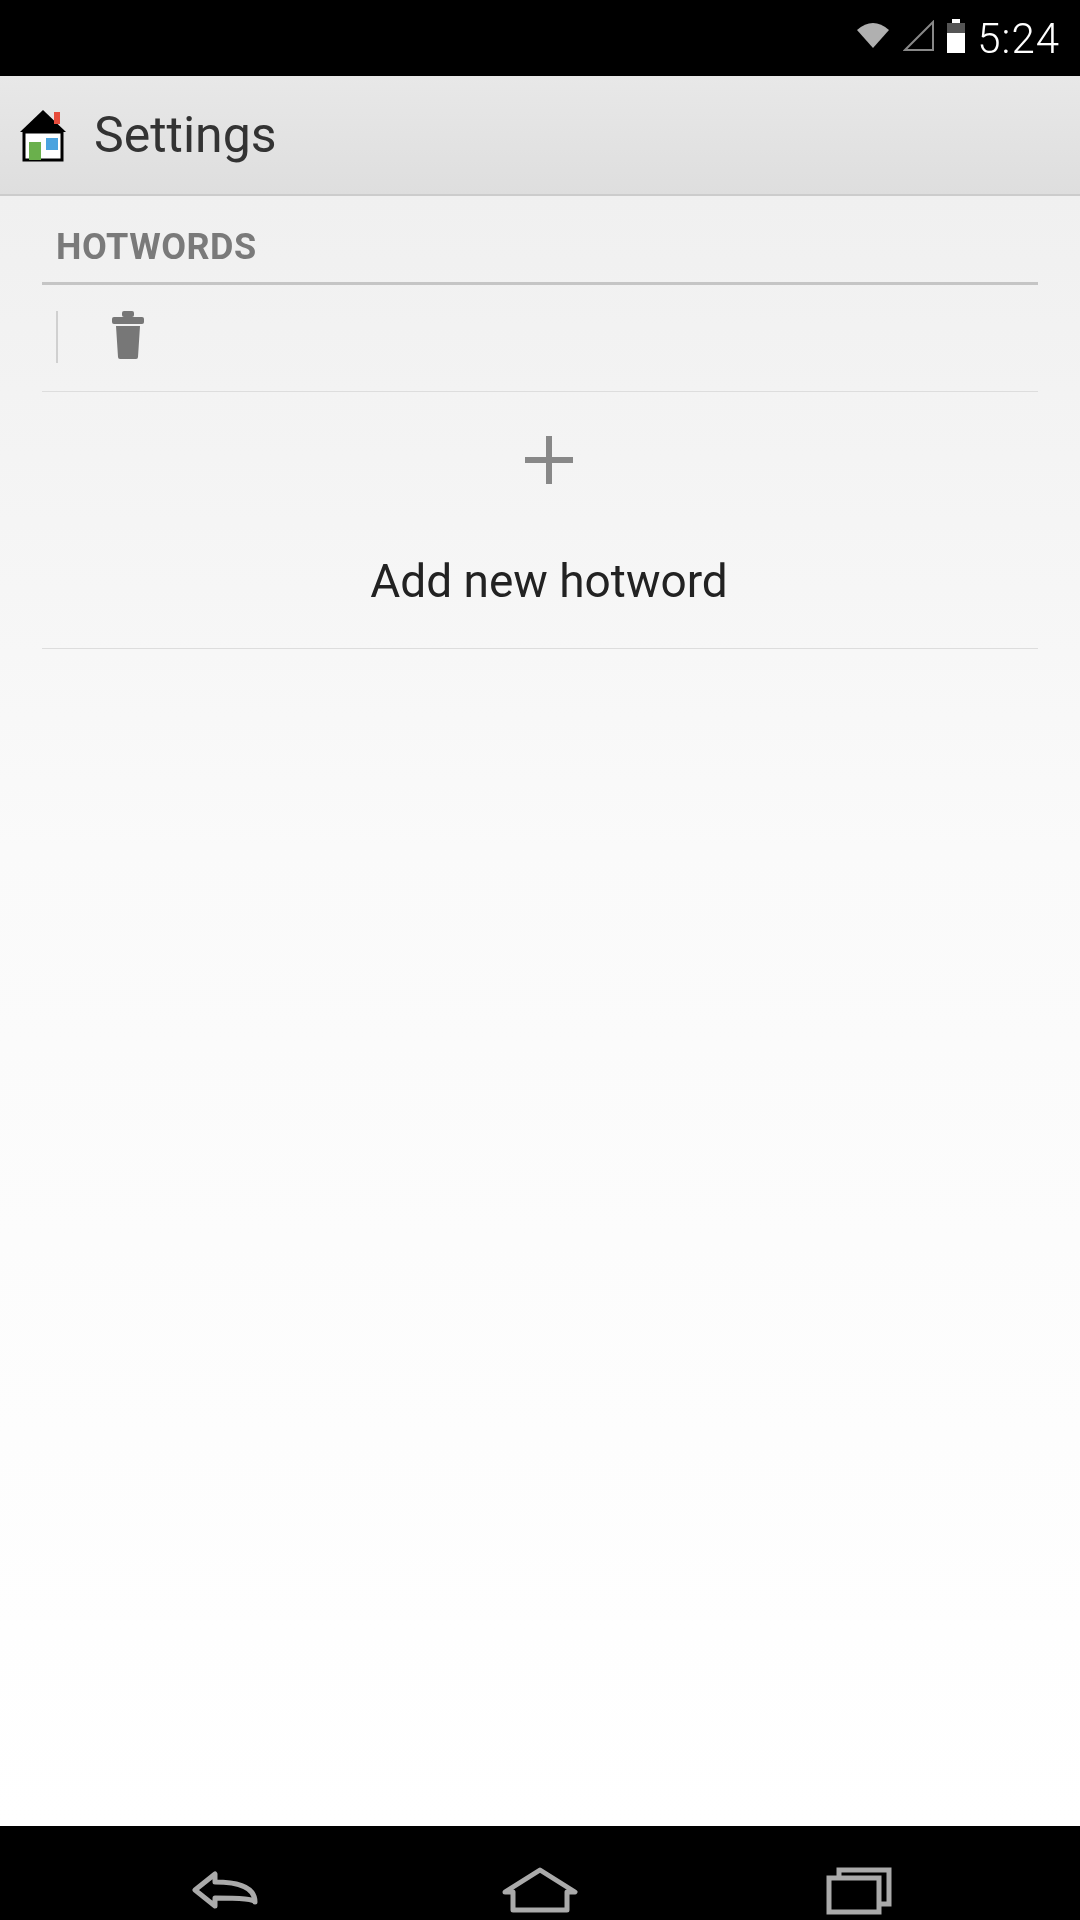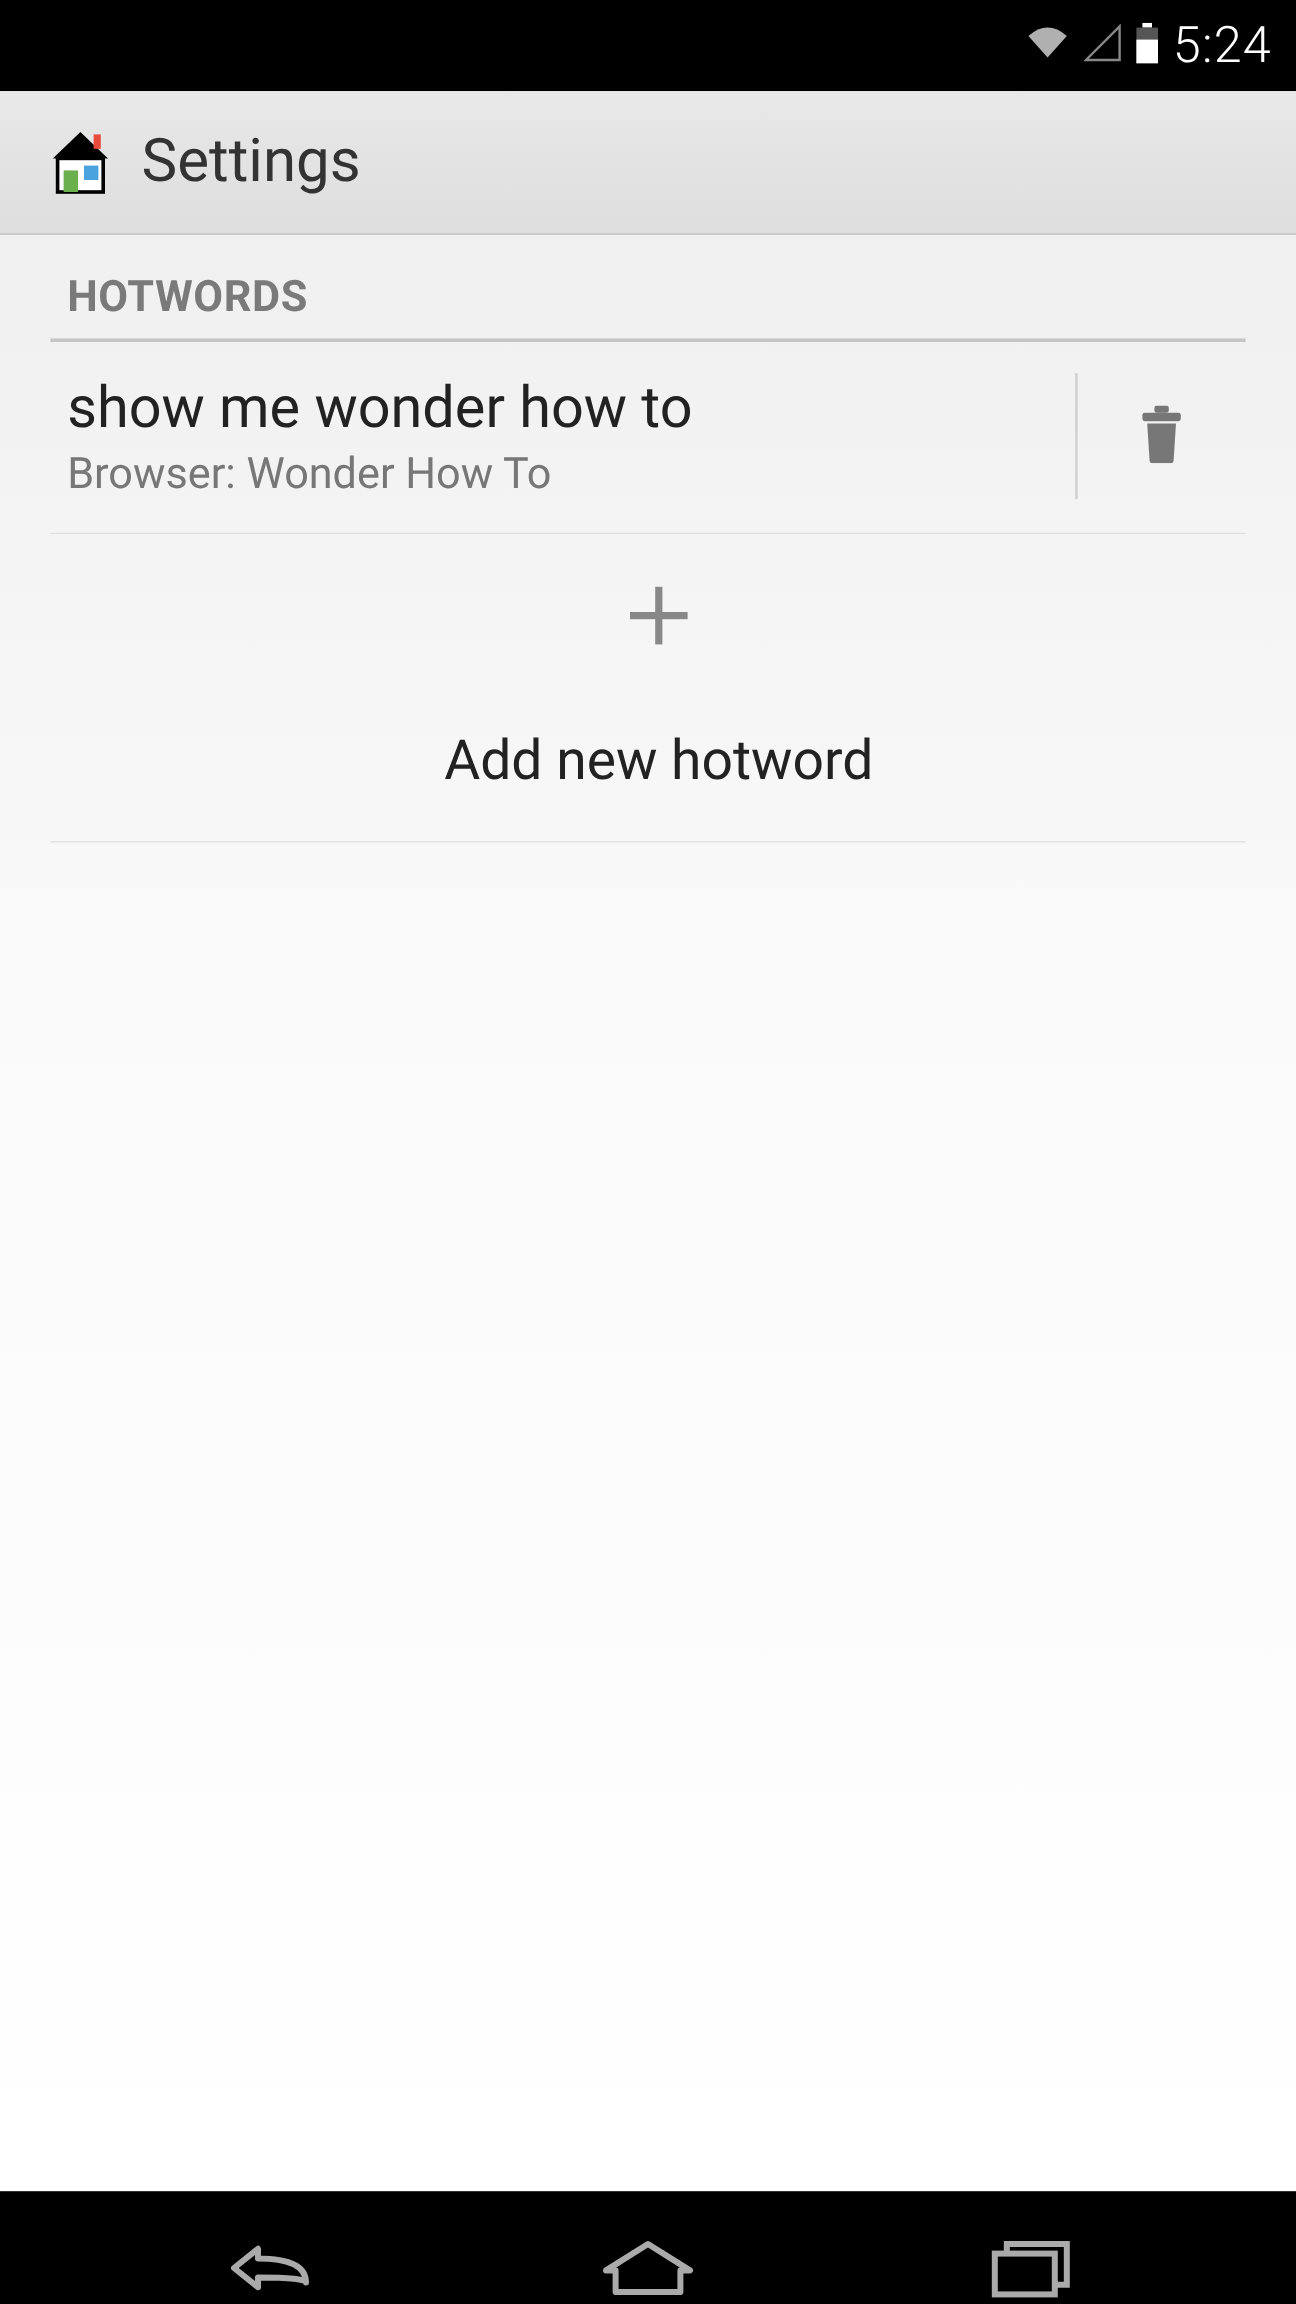--- a/index.html
+++ b/index.html
@@ -40,21 +40,21 @@
     .battery-icon {
       width: 22px;
       height: 34px;
     }
     .action-bar {
       height: 120px;
       background: linear-gradient(#e8e8e8, #dedede);
       border-bottom: 2px solid #ccc;
       display: flex;
       align-items: center;
-      padding: 0 38px;
+      padding: 0 14px;
       gap: 22px;
     }
     .app-icon {
       width: 58px;
       height: 58px;
       position: relative;
     }
     .action-bar .title {
       font-size: 50px;
       color: #333;
@@ -186,24 +186,20 @@
     </svg>
   </span>
   <span class="title">Settings</span>
 </div>
 
 <div class="content">
   <div class="section-header">HOTWORDS</div>
   <div class="section-divider"></div>
 
   <div class="list-item hotword-item">
-    <div class="hotword-main">
-      <div class="hotword-title">show me wonder how to</div>
-      <div class="hotword-subtitle">Browser: Wonder How To</div>
-    </div>
     <div class="vertical-divider"></div>
     <div class="delete-button">
       <span>
         <svg class="trash-icon" viewBox="0 0 40 48">
           <rect x="14" y="0" width="12" height="6" rx="2" fill="#777"></rect>
           <rect x="4" y="6" width="32" height="7" rx="2" fill="#777"></rect>
           <path d="M8 15 L32 15 L30 46 Q30 48 28 48 L12 48 Q10 48 10 46 Z" fill="#777"></path>
         </svg>
       </span>
     </div>

